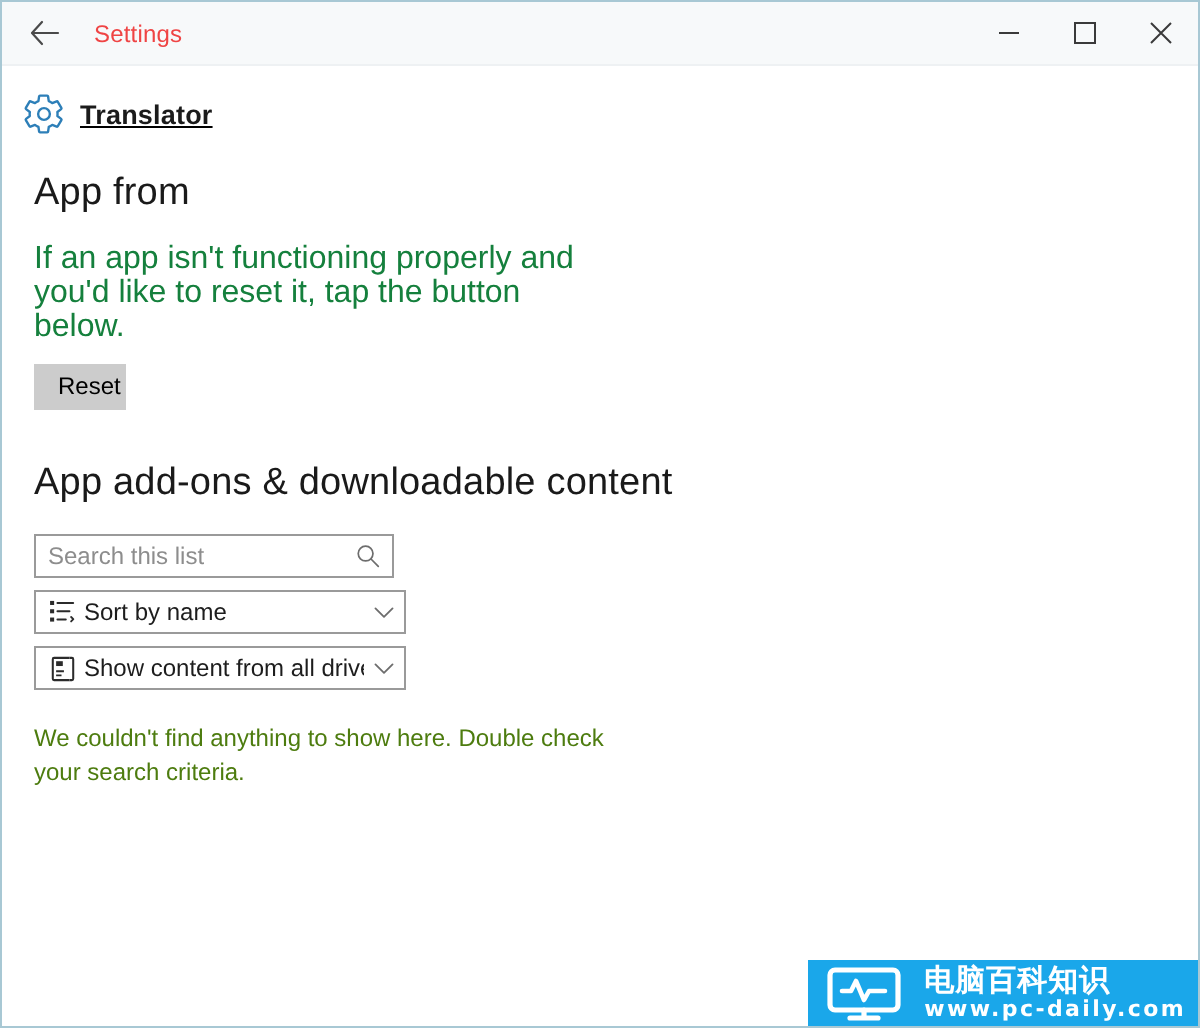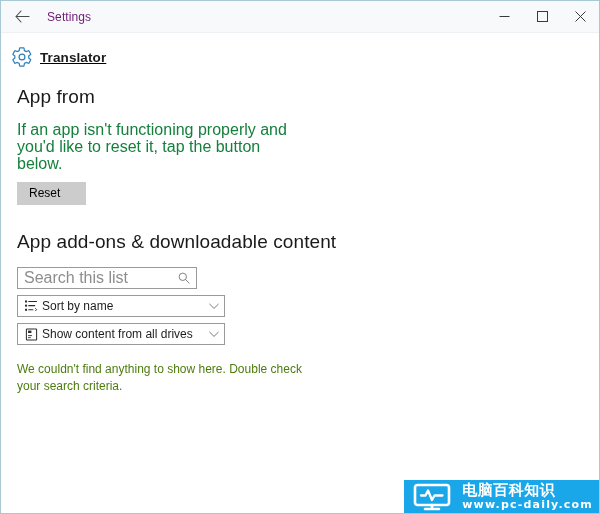--- a/index.html
+++ b/index.html
@@ -37,21 +37,21 @@
     width: 42px;
     height: 31px;
     display: flex;
     align-items: center;
     justify-content: center;
     color: #4a4a4a;
   }
   .back-btn svg { display: block; }
   .title-text {
     font-size: 12px;
-    color: #701a75;
+    color: #ef4444;
     letter-spacing: .1px;
     margin-left: 4px;
   }
   .win-controls {
     position: absolute;
     right: 0;
     top: 0;
     height: 31px;
     display: flex;
   }
@@ -118,57 +118,57 @@
     margin: 16px 0 0 0;
   }
 
   .reset-btn {
     display: inline-block;
     background: #cccccc;
     border: 1px solid #cccccc;
     color: #000000;
     font-family: "Liberation Sans", sans-serif;
     font-size: 12px;
-    padding: 3px 25px 4px 11px;
+    padding: 3px 2px 4px 11px;
     line-height: 14px;
     border-radius: 0;
   }
 
   
   .search-box {
     position: relative;
     width: 180px;
     height: 22px;
     border: 1px solid #9a9a9a;
     background: #ffffff;
     box-sizing: border-box;
     display: flex;
     align-items: center;
     margin-bottom: 6px;
   }
   .search-input-text {
-    font-size: 16px;
+    font-size: 12px;
     color: #8d8d8d;
     padding-left: 6px;
     flex: 1;
     white-space: nowrap;
     overflow: hidden;
   }
   .search-icon {
     width: 18px;
     display: flex;
     align-items: center;
     justify-content: center;
     color: #6d6d6d;
     margin-right: 3px;
   }
 
   .combo {
     position: relative;
-    width: 208px;
+    width: 186px;
     height: 22px;
     border: 1px solid #9a9a9a;
     background: #ffffff;
     box-sizing: border-box;
     display: flex;
     align-items: center;
     margin-bottom: 6px;
   }
   .combo-lead-icon {
     width: 20px;

